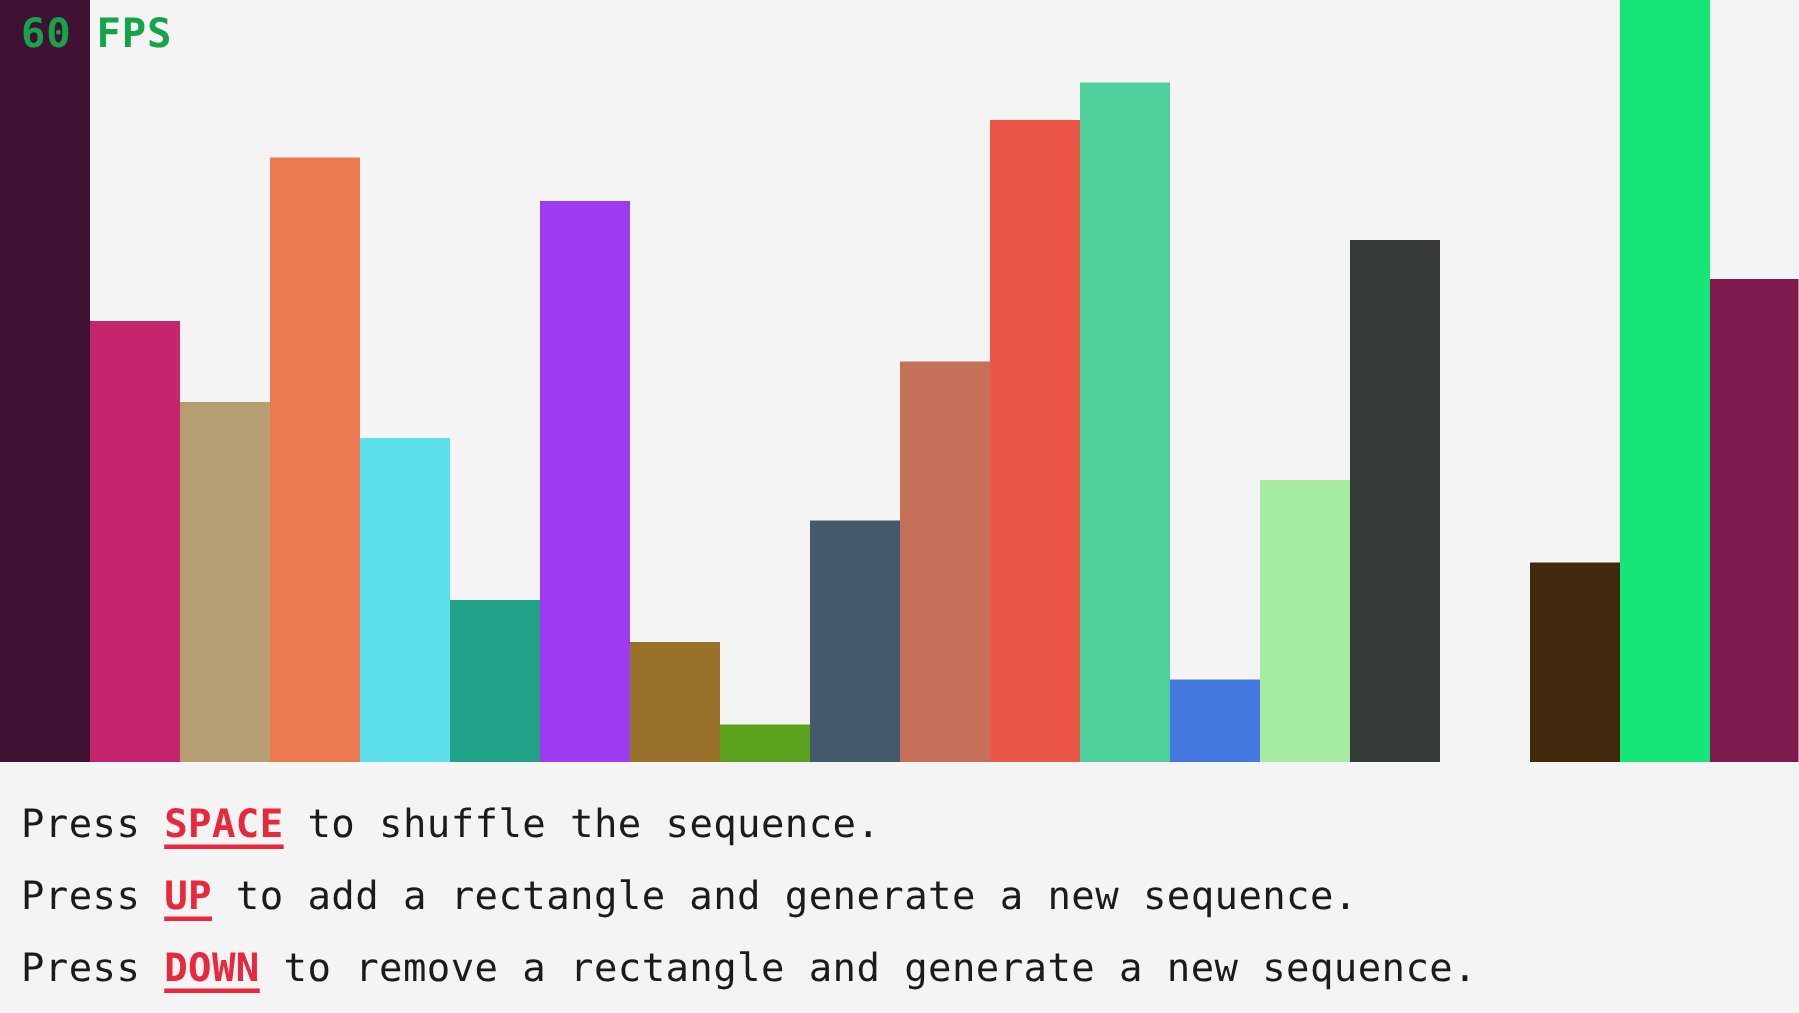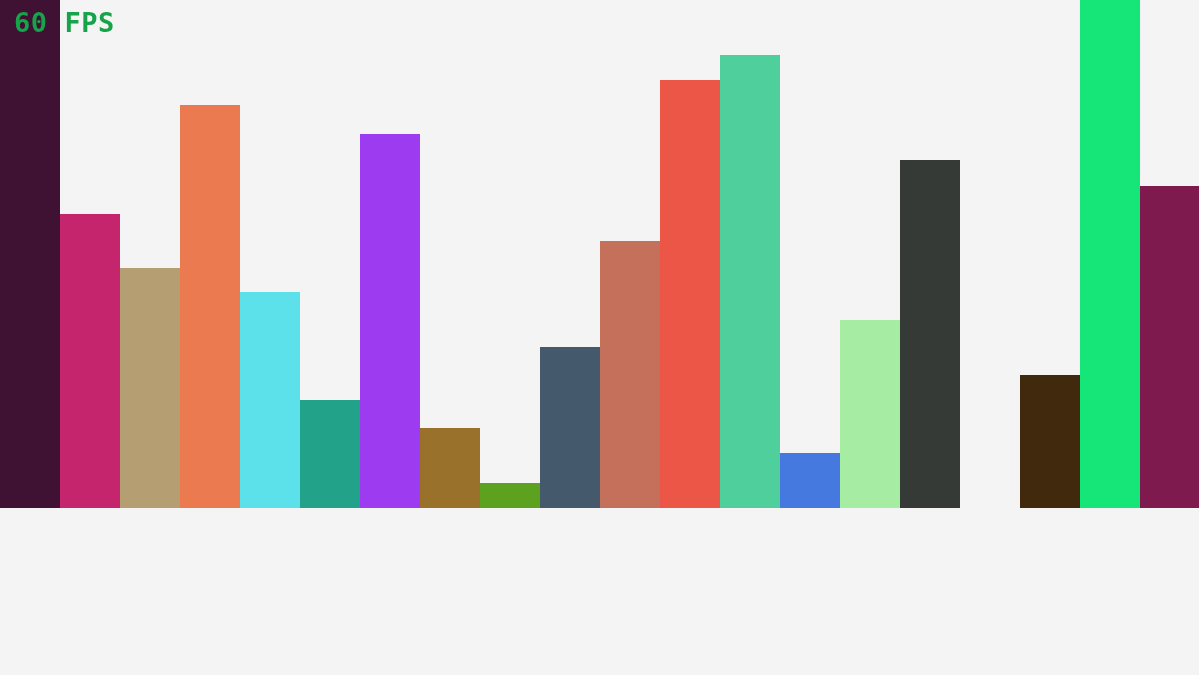--- a/index.html
+++ b/index.html
@@ -105,15 +105,18 @@
       <div class="bar" style="left: 900px; width: 60px; height: 348px; background: rgb(53, 58, 55);"></div>
       <div class="bar" style="left: 1020px; width: 60px; height: 133px; background: rgb(64, 41, 12);"></div>
       <div class="bar" style="left: 1080px; width: 60px; height: 508px; background: rgb(21, 230, 119);"></div>
       <div class="bar" style="left: 1140px; width: 60px; height: 322px; background: rgb(127, 26, 78);"></div>
     </div>
 
   <div class="hud" id="fps-counter">60 FPS</div>
 
 
   <div id="instructions">
+      <div class="instruction-line"><span>Press </span><span class="key">SPACE</span><span> to shuffle the sequence.</span></div>
+      <div class="instruction-line"><span>Press </span><span class="key">UP</span><span> to add a rectangle and generate a new sequence.</span></div>
+      <div class="instruction-line"><span>Press </span><span class="key">DOWN</span><span> to remove a rectangle and generate a new sequence.</span></div>
     </div>
 
 </div>
 
 </body></html>

